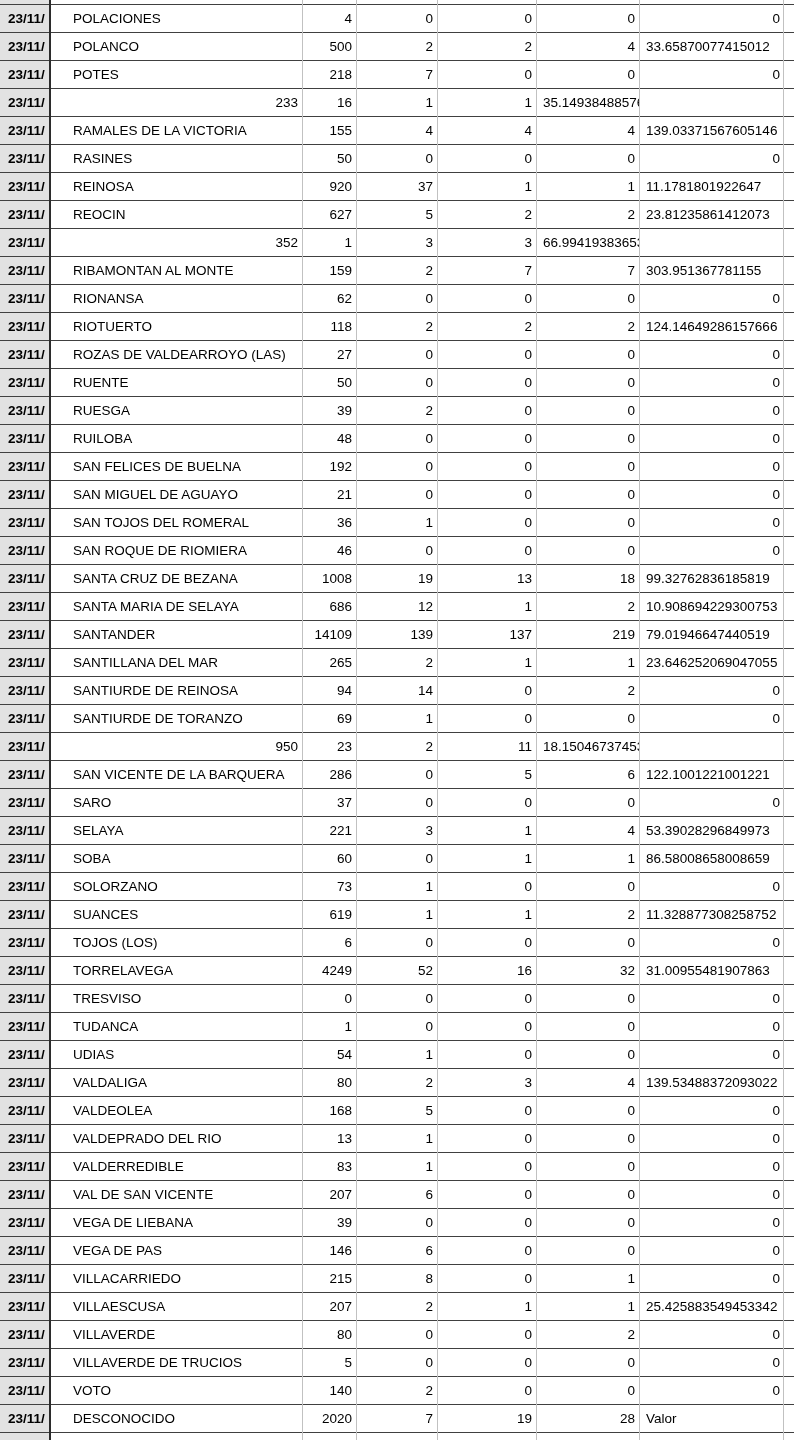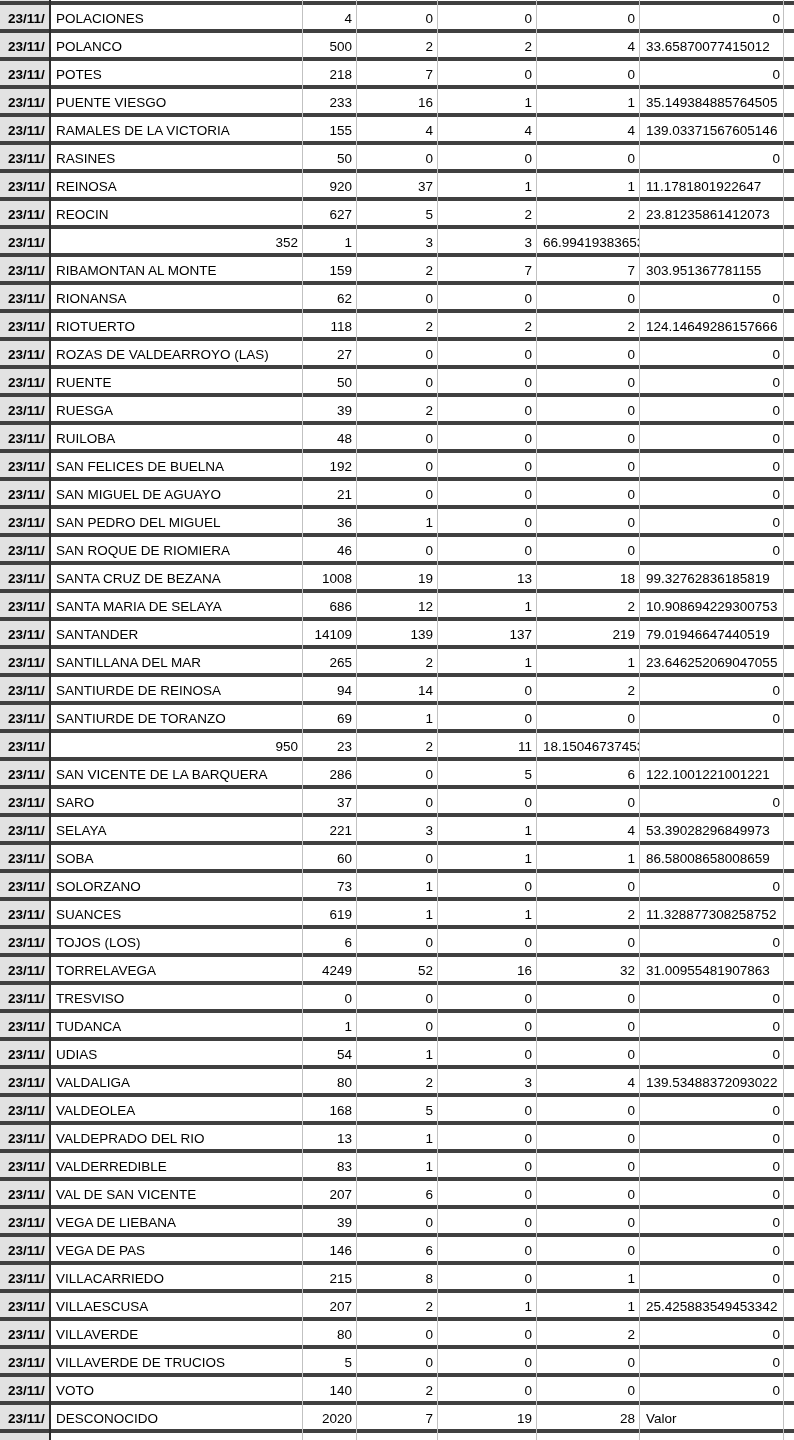--- a/index.html
+++ b/index.html
@@ -24,39 +24,39 @@
     background: #e2e2e2;
     z-index: 0;
   }
 
   .rows { position: relative; z-index: 1; }
 
   .row {
     display: grid;
     grid-template-columns: 49px 254px 54px 81px 99px 103px 144px 1fr;
     height: 28px;
-    border-bottom: 4px solid #404040;
+    border-bottom: 1px solid #404040;
   }
   .row.partial-top { height: 5px; }
   .row.partial-bottom { height: 7px; border-bottom: none; }
 
   .cell {
     height: 27px;
     line-height: 27px;
     white-space: nowrap;
     overflow: hidden;
   }
   .partial-top .cell, .partial-bottom .cell { height: 100%; }
 
   .cell.date {
     font-weight: 700;
     padding-left: 8px;
     background: transparent;
   }
-  .cell.name { padding-left: 7px; }
+  .cell.name { padding-left: 24px; }
   .cell.num  { text-align: right; padding-right: 5px; }
   .cell.rate { text-align: right; padding-right: 4px; }
   .cell.rate.align-left { text-align: left; padding-left: 6px; padding-right: 0; }
 
   
   .vline {
     position: absolute;
     top: 0;
     width: 1px;
     height: 100%;
@@ -112,21 +112,20 @@
     <div class="cell name">POTES</div>
     <div class="cell num">218</div>
     <div class="cell num">7</div>
     <div class="cell num">0</div>
     <div class="cell num">0</div>
     <div class="cell rate">0</div>
     <div class="cell stub"></div>
   </div>
       <div class="row">
     <div class="cell date">23/11/</div>
-    <div class="cell name">PUENTE VIESGO</div>
     <div class="cell num">233</div>
     <div class="cell num">16</div>
     <div class="cell num">1</div>
     <div class="cell num">1</div>
     <div class="cell rate align-left">35.149384885764505</div>
     <div class="cell stub"></div>
   </div>
       <div class="row">
     <div class="cell date">23/11/</div>
     <div class="cell name">RAMALES DE LA VICTORIA</div>
@@ -261,21 +260,21 @@
     <div class="cell name">SAN MIGUEL DE AGUAYO</div>
     <div class="cell num">21</div>
     <div class="cell num">0</div>
     <div class="cell num">0</div>
     <div class="cell num">0</div>
     <div class="cell rate">0</div>
     <div class="cell stub"></div>
   </div>
       <div class="row">
     <div class="cell date">23/11/</div>
-    <div class="cell name">SAN PEDRO DEL MIGUEL</div>
+    <div class="cell name">SAN TOJOS DEL ROMERAL</div>
     <div class="cell num">36</div>
     <div class="cell num">1</div>
     <div class="cell num">0</div>
     <div class="cell num">0</div>
     <div class="cell rate">0</div>
     <div class="cell stub"></div>
   </div>
       <div class="row">
     <div class="cell date">23/11/</div>
     <div class="cell name">SAN ROQUE DE RIOMIERA</div>

